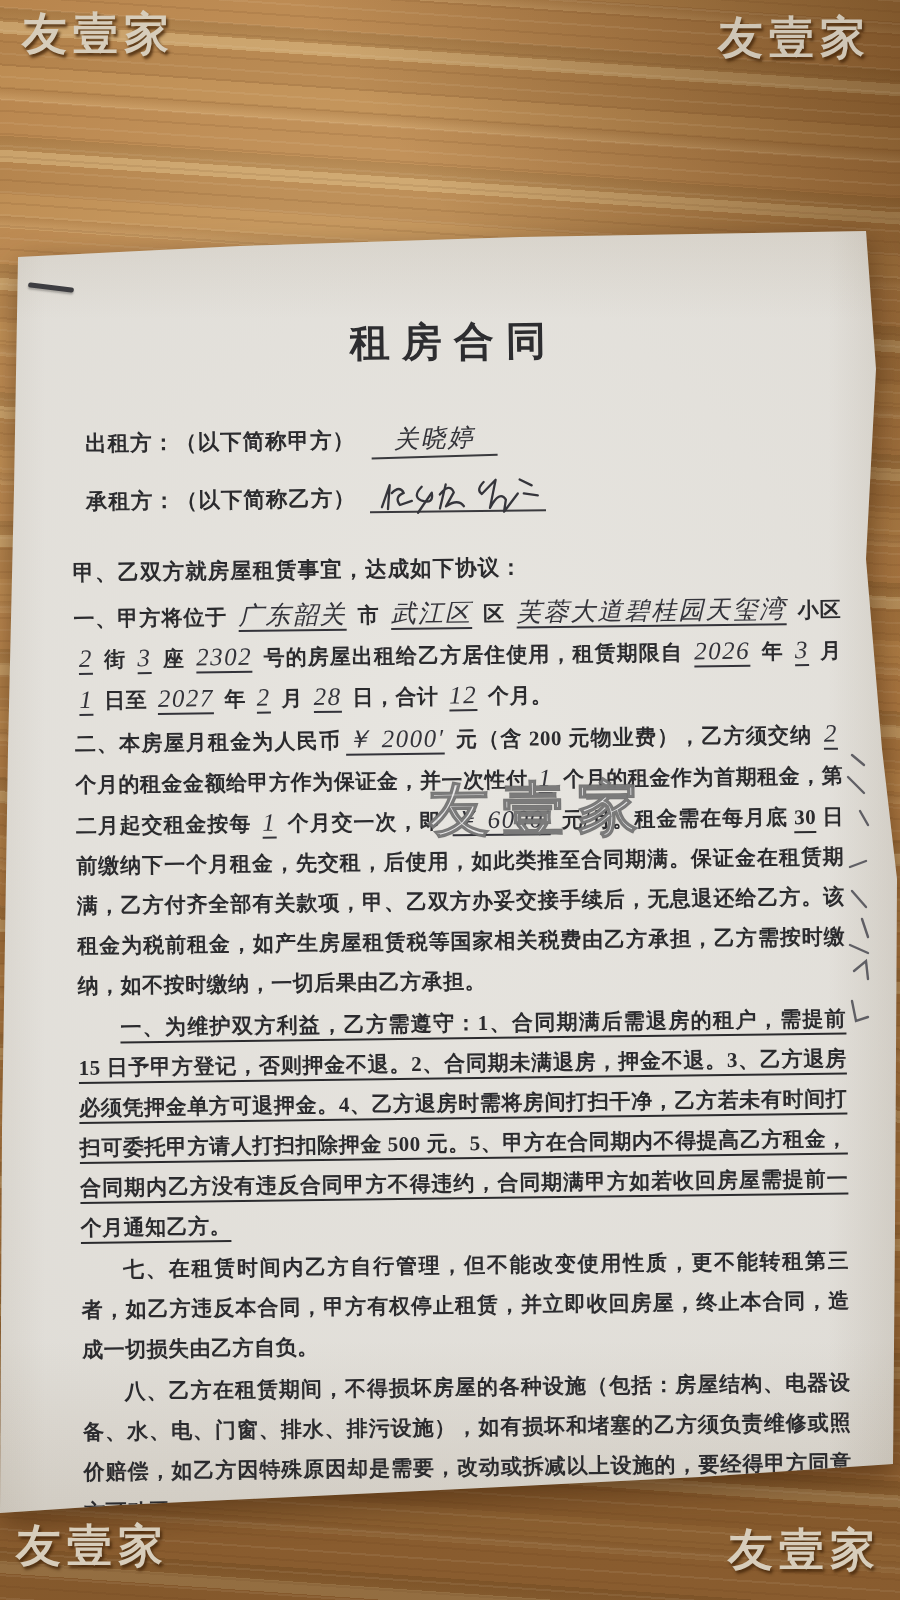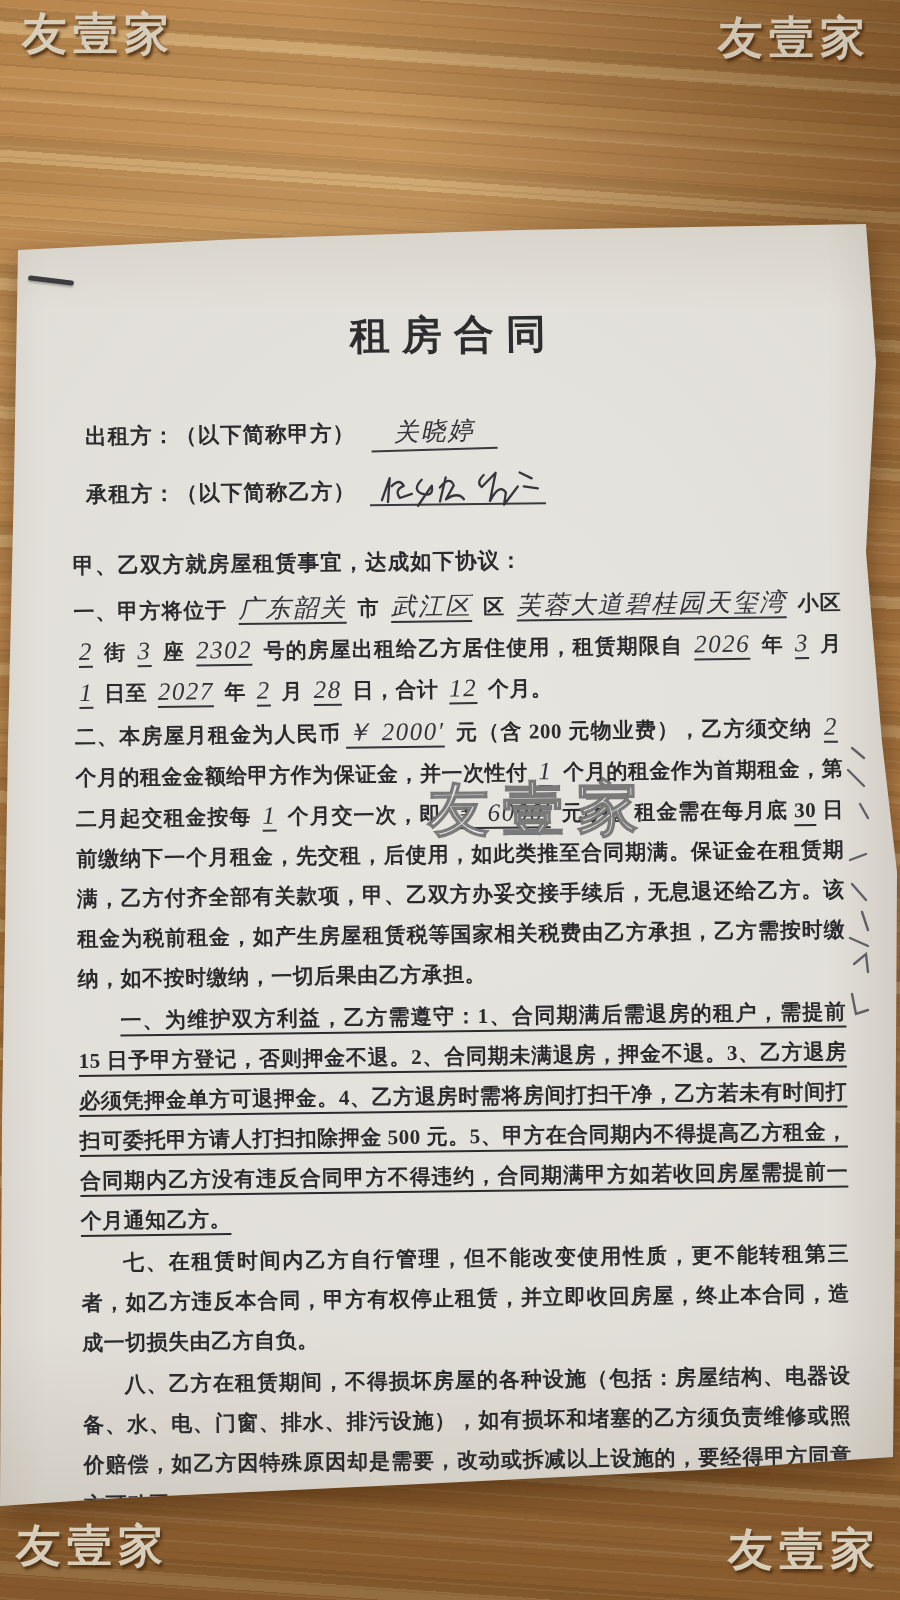--- a/index.html
+++ b/index.html
@@ -34,21 +34,21 @@
   .wm-bl{left:16px;top:1524px;}
   .wm-br{left:728px;top:1528px;}
   .wm-center{left:428px;top:782px;font-size:58px;letter-spacing:13px;
       color:rgba(253,253,253,0.82);
       -webkit-text-stroke:1.3px rgba(85,85,85,0.75);
       text-shadow:0 0 1px rgba(70,70,70,0.55);
       transform:rotate(-0.6deg) scaleX(1.05);transform-origin:left top;}
 
   
   .paper-wrap{position:absolute;inset:0;z-index:2;
-      filter:drop-shadow(2px 10px 16px rgba(55,28,5,0.55));}
+      filter:drop-shadow(2px 10px 16px rgba(55,28,5,0.55));margin-top:7px;}
   .paper{position:absolute;left:0;top:222px;width:900px;height:1292px;
     clip-path:polygon(18px 28px,240px 17px,520px 8px,866px 2px,
       876px 140px,866px 330px,882px 520px,897px 650px,895px 1000px,893px 1235px,
       700px 1248px,420px 1262px,120px 1276px,0px 1284px,
       2px 900px,8px 520px,14px 260px);
     background:
       linear-gradient(to right, rgba(120,100,70,0.08), rgba(0,0,0,0) 5%, rgba(0,0,0,0) 92%, rgba(90,70,40,0.12)),
       linear-gradient(to bottom, rgba(140,120,90,0.12), rgba(0,0,0,0) 7%, rgba(0,0,0,0) 86%, rgba(120,100,70,0.14)),
       radial-gradient(120% 100% at 50% 40%, #e7e5e0 0%, #dfdcd6 70%, #d7d3cc 100%);}
 

